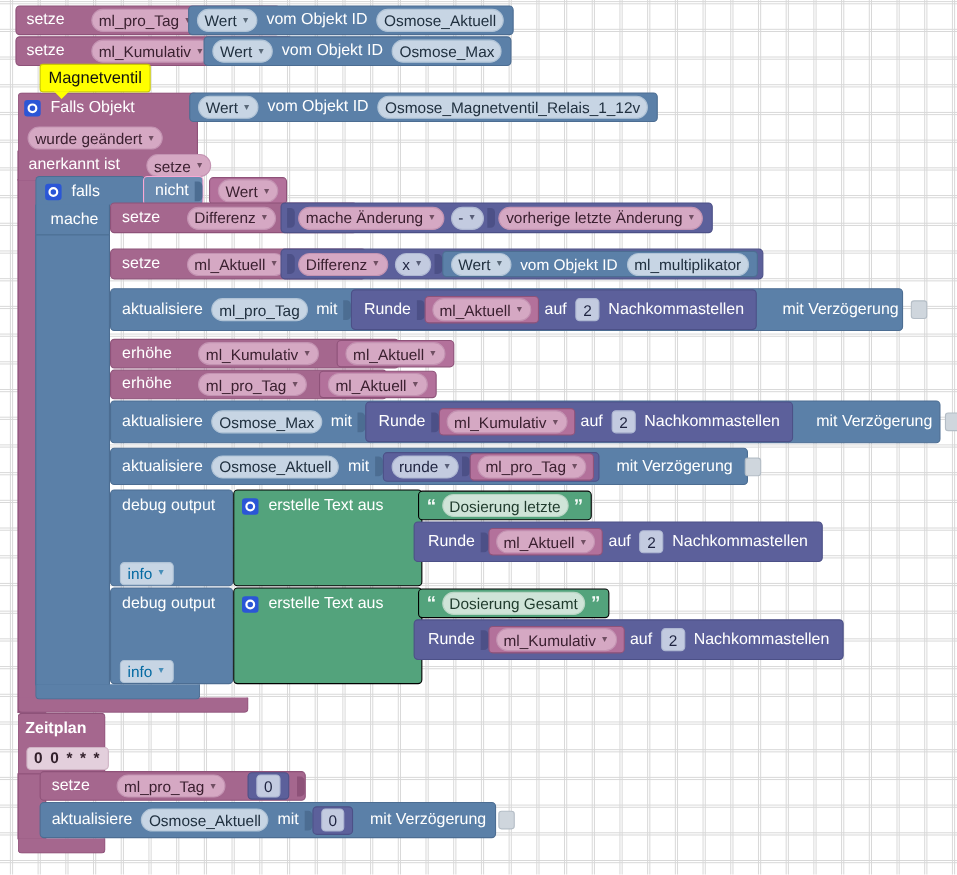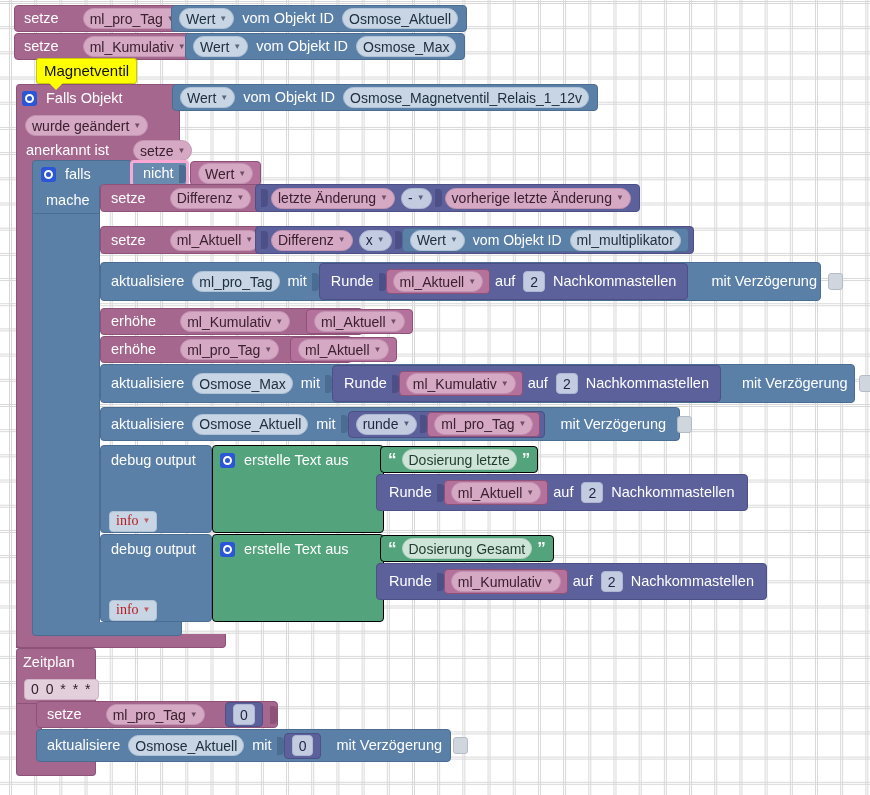--- a/index.html
+++ b/index.html
@@ -20,39 +20,39 @@
   }
   #canvas{position:absolute;inset:0;}
 
   
   .blk{position:absolute;box-sizing:border-box;border-radius:4px;
        color:#fff;font-size:14.5px;line-height:1;
        display:flex;align-items:center;white-space:nowrap;}
   .rose   {background:#a5678e;border:1px solid #8e5279;gap:16px;}
   .rose-d {background:#b3719b;}
   .slate  {background:#5b80a8;border:1px solid #4c6d92;}
-  .slate2 {background:#6a8bb0;border:3px solid #f9a8d4;}
+  .slate2 {background:#6a8bb0;border:1px solid #f9a8d4;}
   .indigo {background:#5c609b;border:1px solid #4c5087;}
   .green  {background:#53a37c;border:1px solid #000000;}
 
   .lbl{padding:0 5px;}
   .lbl.small{font-size:14px;}
 
   
   .fld{display:inline-flex;align-items:center;border-radius:11px;
        padding:2px 6px;font-size:14px;line-height:1;margin:0 3px;
        box-sizing:border-box;height:21px;}
   .fld-var   {background:#d5a8c3;color:#3b2030;border:1px solid #c393b2;}
   .fld-obj   {background:#c7d5e4;color:#20303f;border:1px solid #b0c3d6;}
   .fld-txt   {background:#cfe4d8;color:#1f3a2c;border:1px solid #b7d5c3;}
   .fld-num   {background:#c3cbe0;color:#1f2440;border:1px solid #aeb7d2;
               border-radius:4px;min-width:16px;justify-content:center;}
   .fld-op    {background:#c3cbe0;color:#1f2440;border:1px solid #aeb7d2;}
-  .fld-lvl   {background:#c7d5e4;color:#b91c1c;border:1px solid #b0c3d6;
-              border-radius:4px;font-family:Liberation Serif, serif;}
+  .fld-lvl   {background:#c7d5e4;color:#0369a1;border:1px solid #b0c3d6;
+              border-radius:4px;}
   .fld-cron  {background:#e3cfdc;color:#32202b;border:1px solid #cfb3c4;
               border-radius:4px;letter-spacing:1.5px;}
   .caret{margin-left:4px;font-size:8px;opacity:.65;line-height:1;}
 
   
   .gear{width:15px;height:15px;border-radius:3px;background:#2b56d6;
         position:relative;flex:0 0 auto;margin:0 4px 0 5px;
         display:inline-flex;align-items:center;justify-content:center;}
   .gear:before{content:"";width:9px;height:9px;border-radius:50%;
         border:2.5px solid #fff;box-sizing:border-box;}
@@ -194,21 +194,21 @@
     <span class="fld fld-var">
       <span>Differenz</span>
       <span class="caret">▼</span>
     </span>
     <span class="lbl">auf</span>
     <span class="plug rose"></span>
   </div>
   <div class="blk indigo" style="left:255px;top:184px;height:28px;padding-left:5px;padding-right:5px;z-index:12;">
     <span class="plug indigo"></span>
     <span class="fld fld-var">
-      <span>letzte Änderung</span>
+      <span>mache Änderung</span>
       <span class="caret">▼</span>
     </span>
     <span class="fld fld-op">
       <span>-</span>
       <span class="caret">▼</span>
     </span>
     <span class="plug indigo"></span>
     <span class="fld fld-var">
       <span>vorherige letzte Änderung</span>
       <span class="caret">▼</span>
@@ -414,21 +414,21 @@
         <span>ml_Kumulativ</span>
         <span class="caret">▼</span>
       </span>
     </span>
     <span class="lbl">auf</span>
     <span class="fld fld-num">2</span>
     <span class="lbl">Nachkommastellen</span>
   </div>
 
   <div class="blk rose" style="left:16px;top:648px;width:80px;height:56px;border-radius:4px 4px 0 0;
-              border-bottom:none;display:block;padding:0;z-index:6;">
+              border-bottom:none;display:block;padding:0;z-index:6;font-weight:bold;">
     <div style="display:flex;align-items:center;height:26px;padding-left:6px;">
       <span class="lbl" style="padding:0">Zeitplan</span>
     </div>
     <div style="display:flex;align-items:center;height:28px;padding-left:4px;">
       <span class="fld fld-cron">0 0 * * *</span>
     </div>
   </div>
   <div class="bar rose" style="left:16px;top:703px;width:26px;height:60px;border-left:1px solid #8e5279;z-index:6;"></div>
   <div class="bar rose" style="left:16px;top:762px;width:80px;height:14px;border-radius:0 0 4px 4px;
               border:1px solid #8e5279;border-top:none;z-index:6;"></div>

